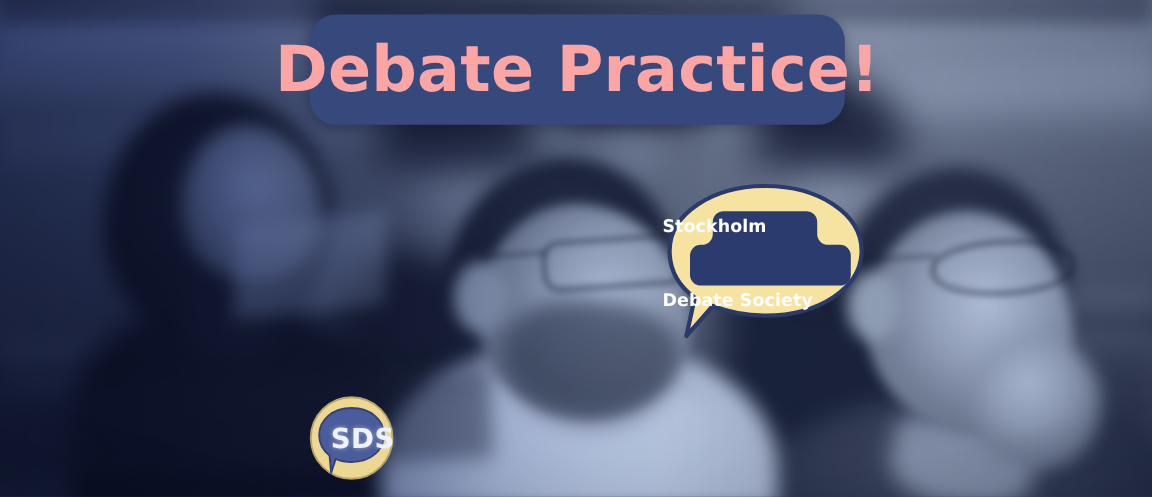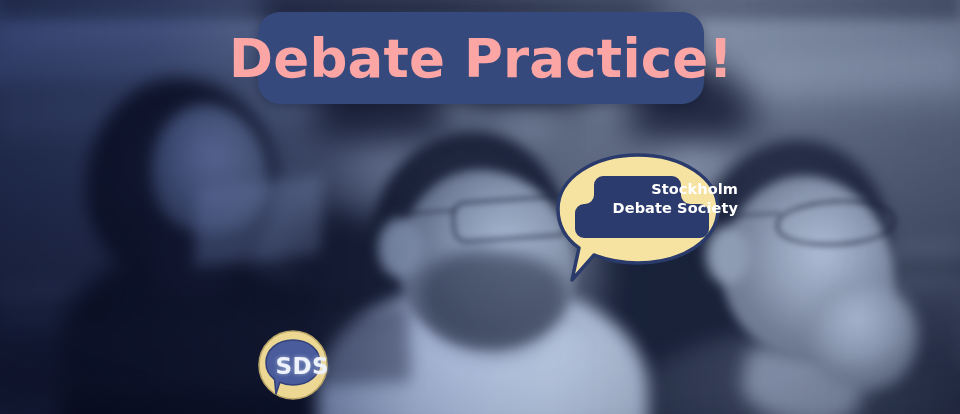--- a/index.html
+++ b/index.html
@@ -358,34 +358,34 @@
   .bubble-wrap {
     position: absolute;
     left: 552px;
     top: 152px;
     width: 172px;
     height: 136px;
   }
   .bubble-wrap svg { display: block; }
   .bubble-label {
     position: absolute;
-    left: 14px;
+    left: 0;
     top: 28px;
     width: 172px;
-    text-align: right;
+    text-align: left;
     color: #ffffff;
     font-size: 14.5px;
     font-weight: 700;
     line-height: 1.28;
     letter-spacing: 0.1px;
     pointer-events: none;
     font-family: "DejaVu Sans", sans-serif;
   }
   .bubble-label .l1 { display: block; }
-  .bubble-label .l2 { display: block; }
+  .bubble-label .l2 { display: block; margin-top: 43px; }
 
   
   .logo-badge {
     position: absolute;
     left: 257px;
     top: 329px;
     width: 72px;
     height: 72px;
   }
   .logo-badge svg { display: block; }

